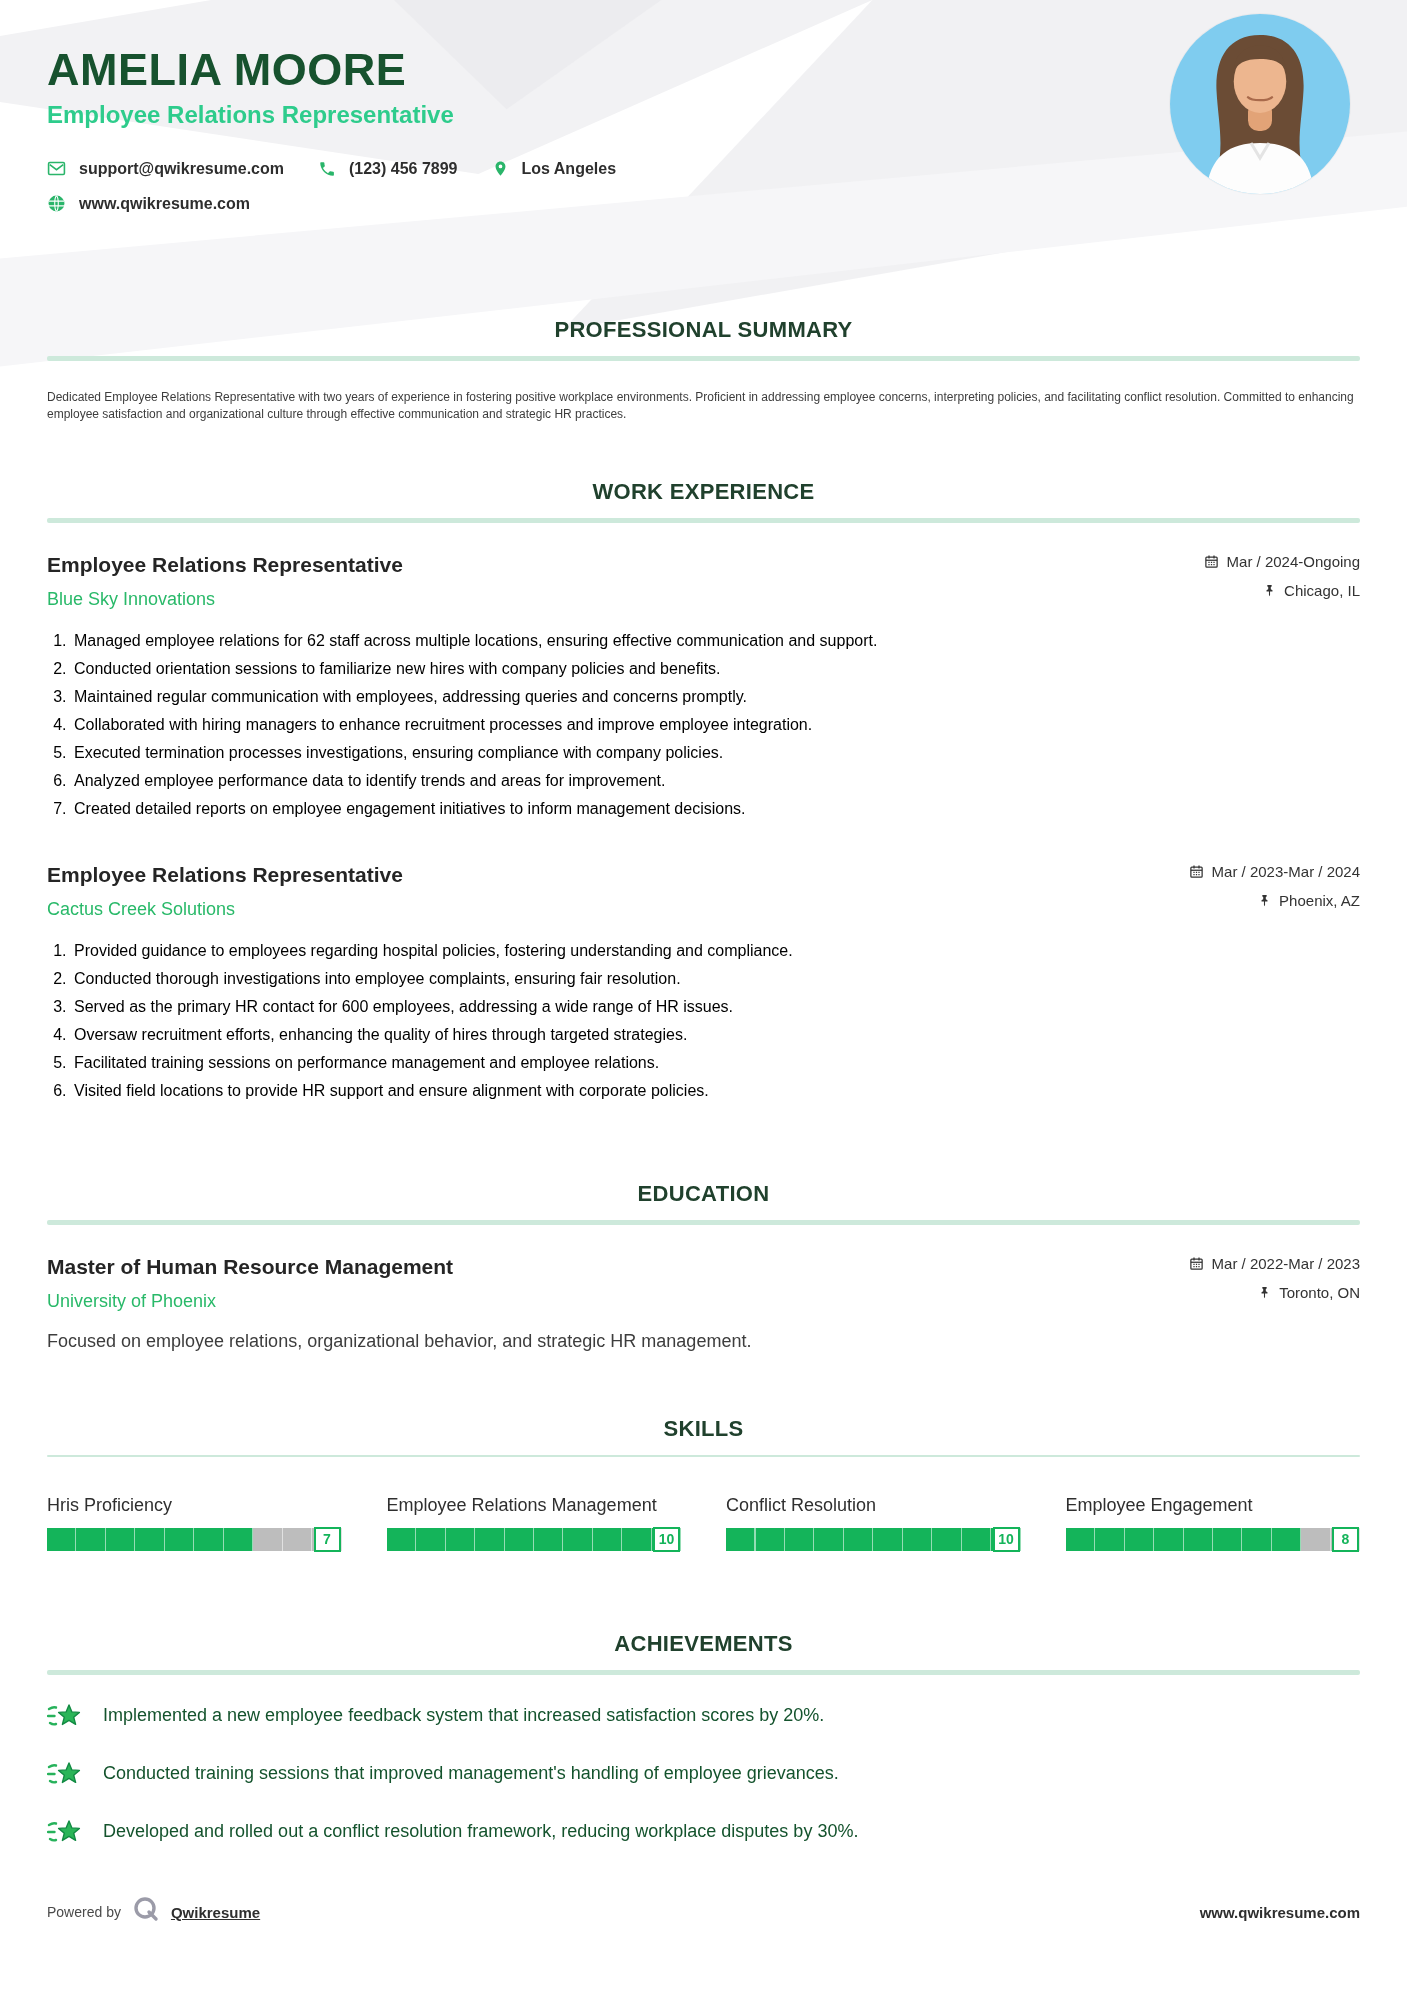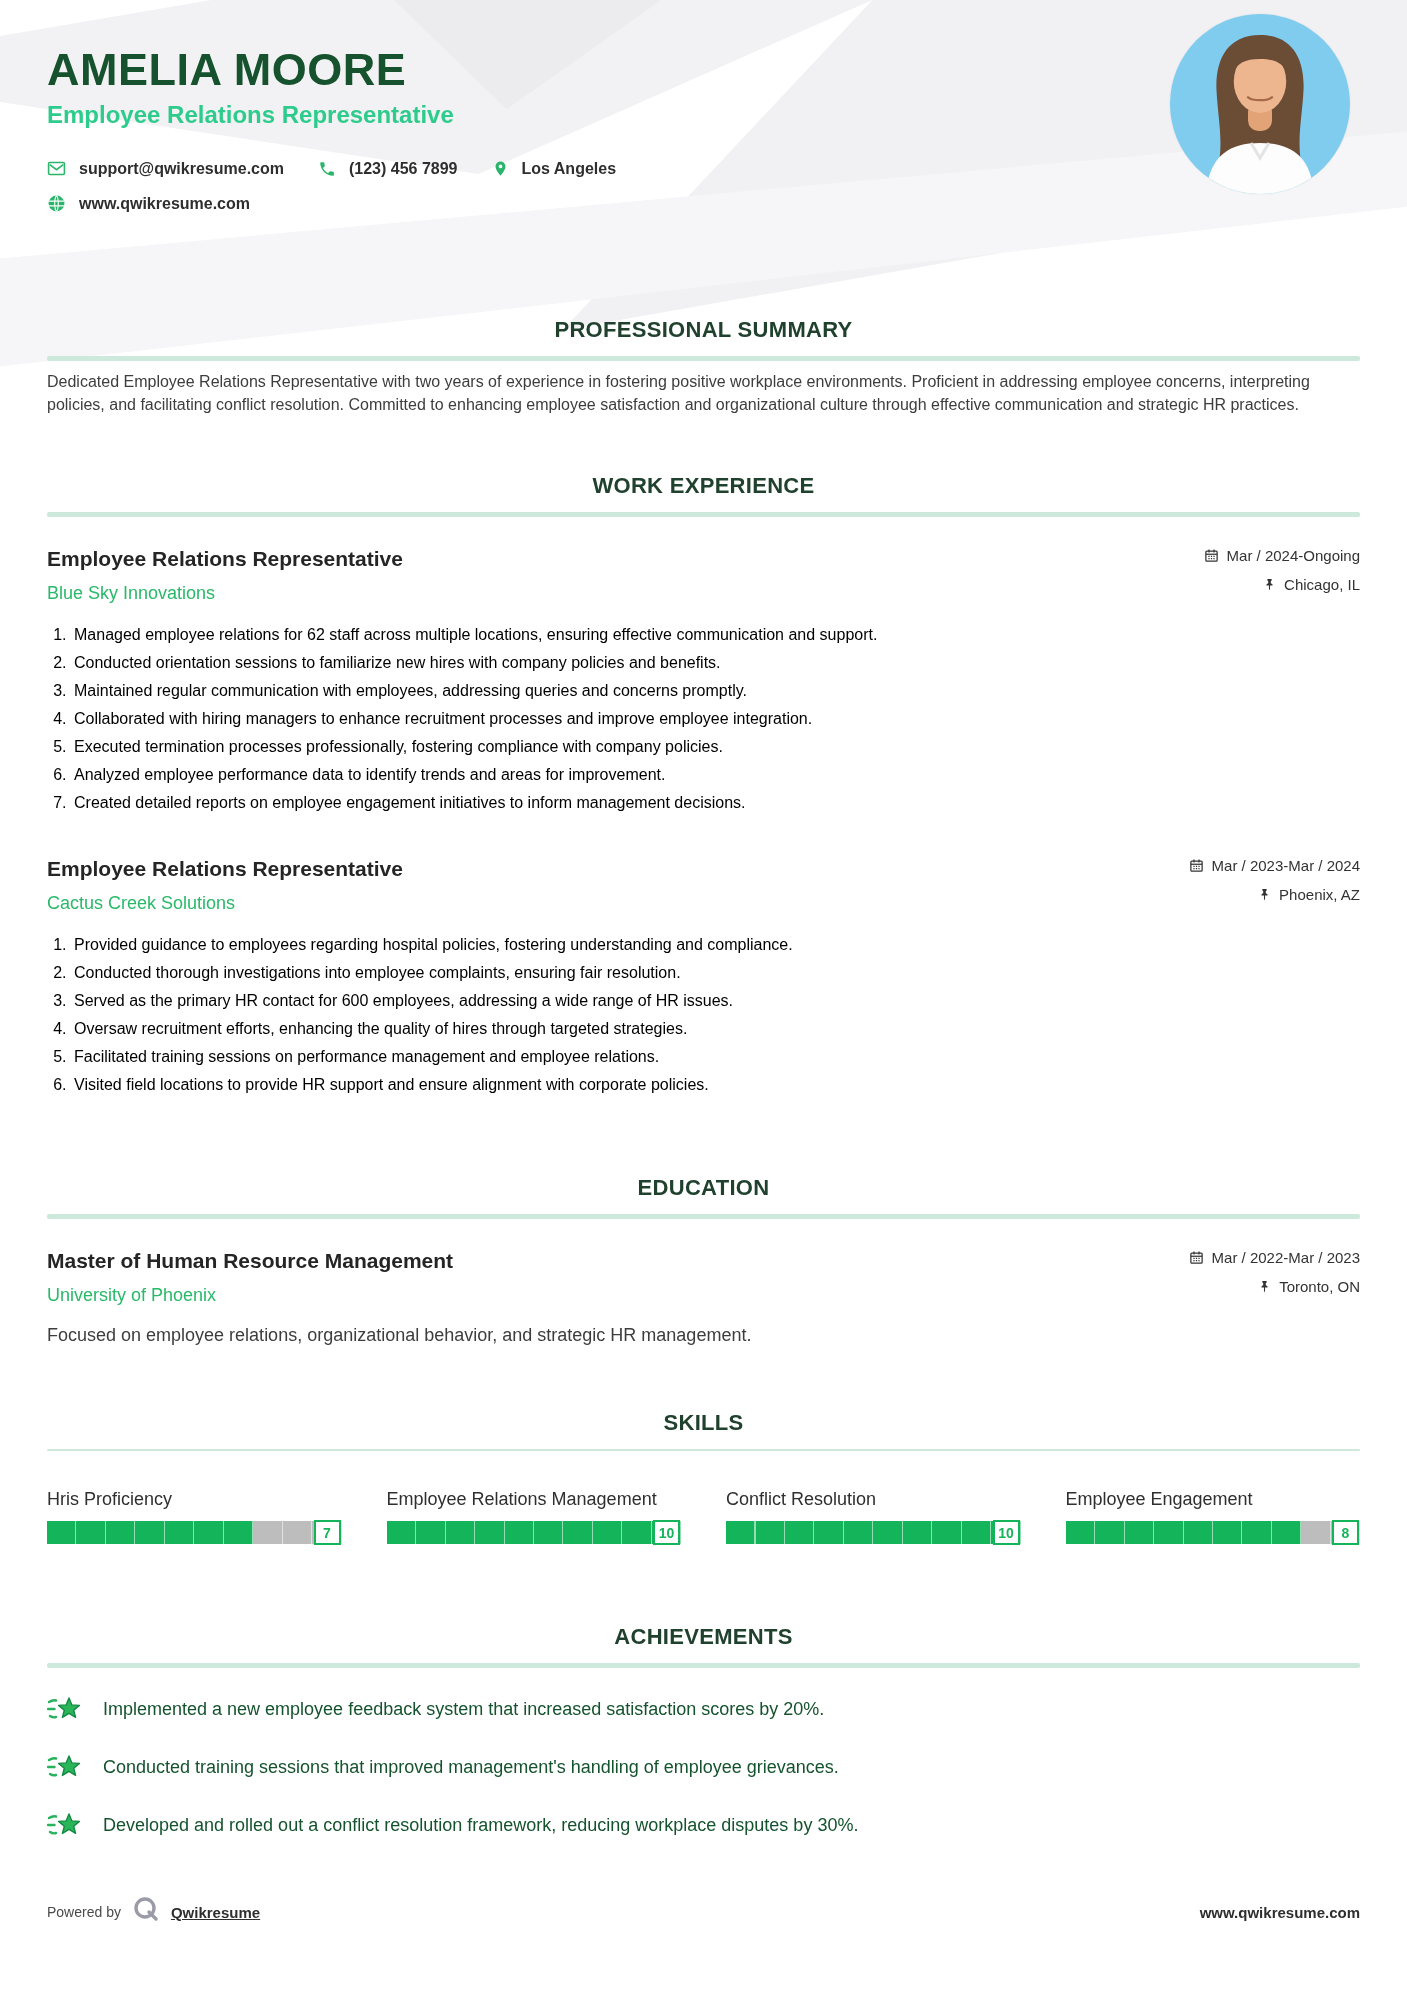--- a/index.html
+++ b/index.html
@@ -34,21 +34,21 @@
   .contact-item svg{display:block;}
   .photo{position:absolute;top:14px;right:10px;width:180px;height:180px;border-radius:50%;overflow:hidden;box-shadow:0 0 0 1px rgba(0,0,0,.03);}
   .photo svg{display:block;width:100%;height:100%;}
 
   
   .section{position:relative;}
   .section-heading{margin:0;font-size:22px;font-weight:bold;color:#20412d;letter-spacing:.3px;text-align:center;}
   .divider{height:5px;background:#cde9db;margin-top:13px;border-radius:2px;}
   .divider.thin{height:2px;}
 
-  .summary-text{margin-top:10px;font-size:16px;line-height:1.43;color:#3d3d3d;max-width:1316px;}
+  .summary-text{margin-top:28px;font-size:12px;line-height:1.43;color:#3d3d3d;max-width:1316px;}
 
   .sec-summary{margin-top:56px;}
   .sec-work{margin-top:56px;}
   .sec-education{margin-top:76px;}
   .sec-skills{margin-top:64px;}
   .sec-achievements{margin-top:80px;}
 
   
   .job{margin-top:30px;}
   .job + .job{margin-top:40px;}
@@ -196,21 +196,21 @@
               </span>
               <span>Chicago, IL</span>
             </div>
           </div>
         </div>
         <ol class="bullets">
           <li>Managed employee relations for 62 staff across multiple locations, ensuring effective communication and support.</li>
           <li>Conducted orientation sessions to familiarize new hires with company policies and benefits.</li>
           <li>Maintained regular communication with employees, addressing queries and concerns promptly.</li>
           <li>Collaborated with hiring managers to enhance recruitment processes and improve employee integration.</li>
-          <li>Executed termination processes professionally, fostering compliance with company policies.</li>
+          <li>Executed termination processes investigations, ensuring compliance with company policies.</li>
           <li>Analyzed employee performance data to identify trends and areas for improvement.</li>
           <li>Created detailed reports on employee engagement initiatives to inform management decisions.</li>
         </ol>
       </div>
 
       <div class="job">
         <div class="entry-head">
           <div>
             <div class="entry-title">Employee Relations Representative</div>
             <div class="entry-company">Cactus Creek Solutions</div>

